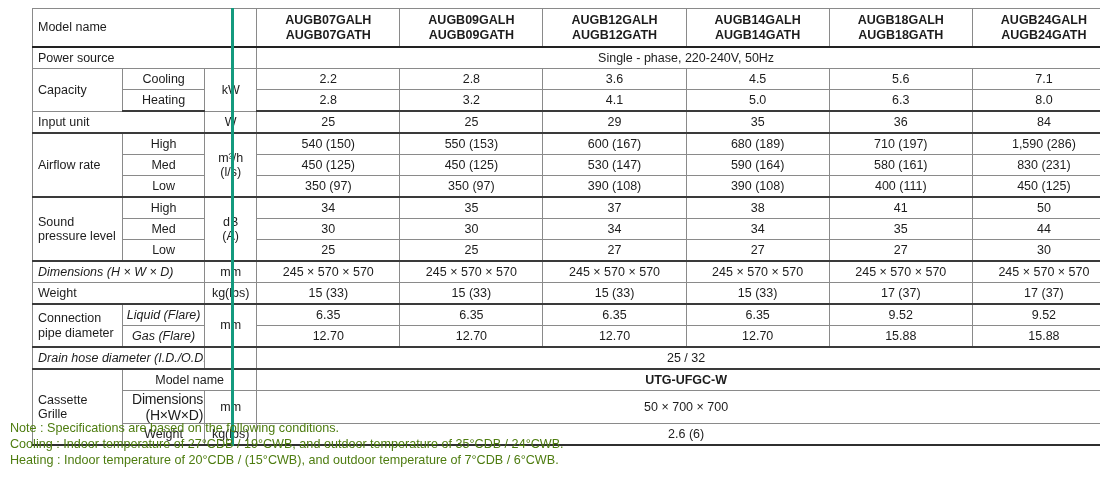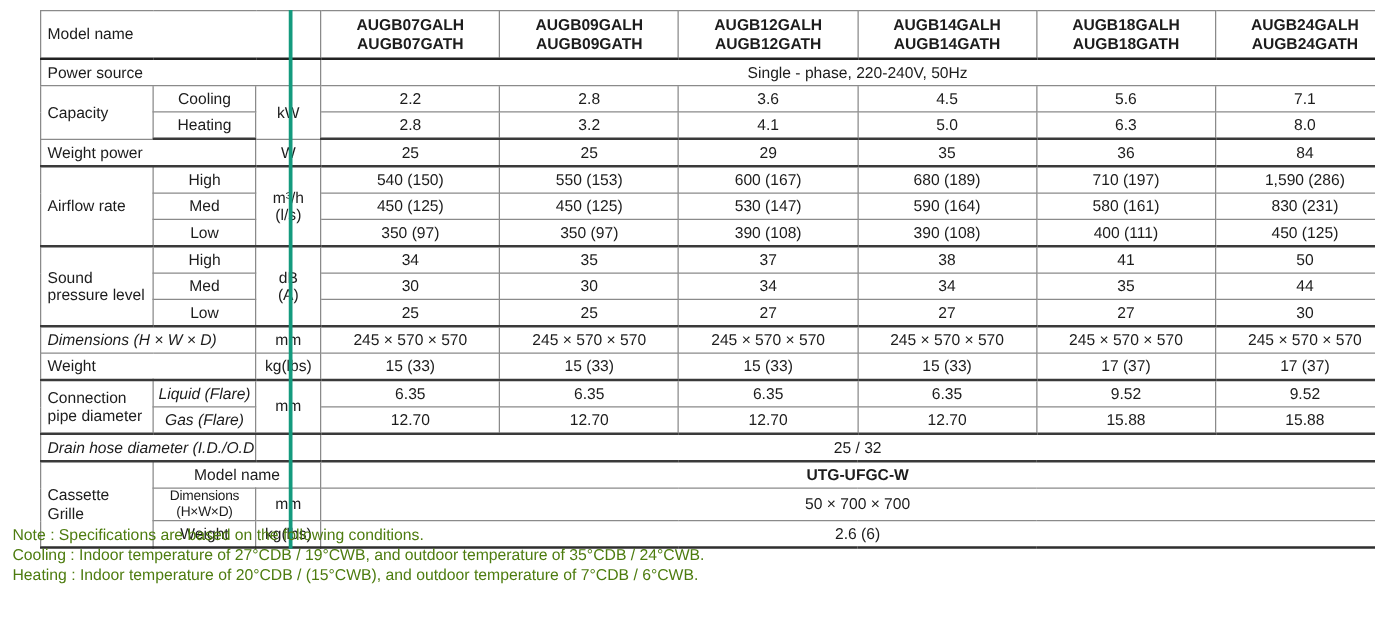--- a/index.html
+++ b/index.html
@@ -20,21 +20,21 @@
     border:1px solid #8a8a8a;text-align:center;vertical-align:middle;
     height:20px;padding:0 3px;overflow:hidden;
   }
   tr.mr td{height:37px;}
   td.lab{text-align:left;padding-left:5px;white-space:normal;}
   td.nw{white-space:nowrap;font-style:italic;}
   td.b{font-weight:bold;margin-top:13px;}
   td.ml{white-space:pre-line;}
   td.tb{border-bottom:2px solid #3a3a3a;}
   td.tbm{border-bottom:2.4px solid #222222;}
-  td.sm{font-size:11px;padding:0 1px;letter-spacing:-0.2px;}
+  td.sm{font-size:14px;padding:0 1px;letter-spacing:-0.2px;text-align:right;}
   .teal-line{position:absolute;left:223px;top:0px;width:3px;height:100%;background:#149a7e;}
   .notes{position:absolute;left:10px;top:421px;font-size:12.6px;line-height:15.8px;color:#4d7c0f;}
   .notes p{margin:0;}
 </style>
 </head>
 <body>
 
 <div class="tbl-wrap">
   <table>
     <colgroup>
@@ -82,21 +82,21 @@
       <tr>
         <td class="tb">Heating</td>
         <td class="tb">2.8</td>
         <td class="tb">3.2</td>
         <td class="tb">4.1</td>
         <td class="tb">5.0</td>
         <td class="tb">6.3</td>
         <td class="tb">8.0</td>
       </tr>
       <tr>
-        <td class="lab tb" colspan="2">Weight power</td>
+        <td class="lab tb" colspan="2">Input unit</td>
         <td class="tb">W</td>
         <td class="tb">25</td>
         <td class="tb">25</td>
         <td class="tb">29</td>
         <td class="tb">35</td>
         <td class="tb">36</td>
         <td class="tb">84</td>
       </tr>
       <tr>
         <td class="lab tb" rowspan="3">Airflow rate</td>

